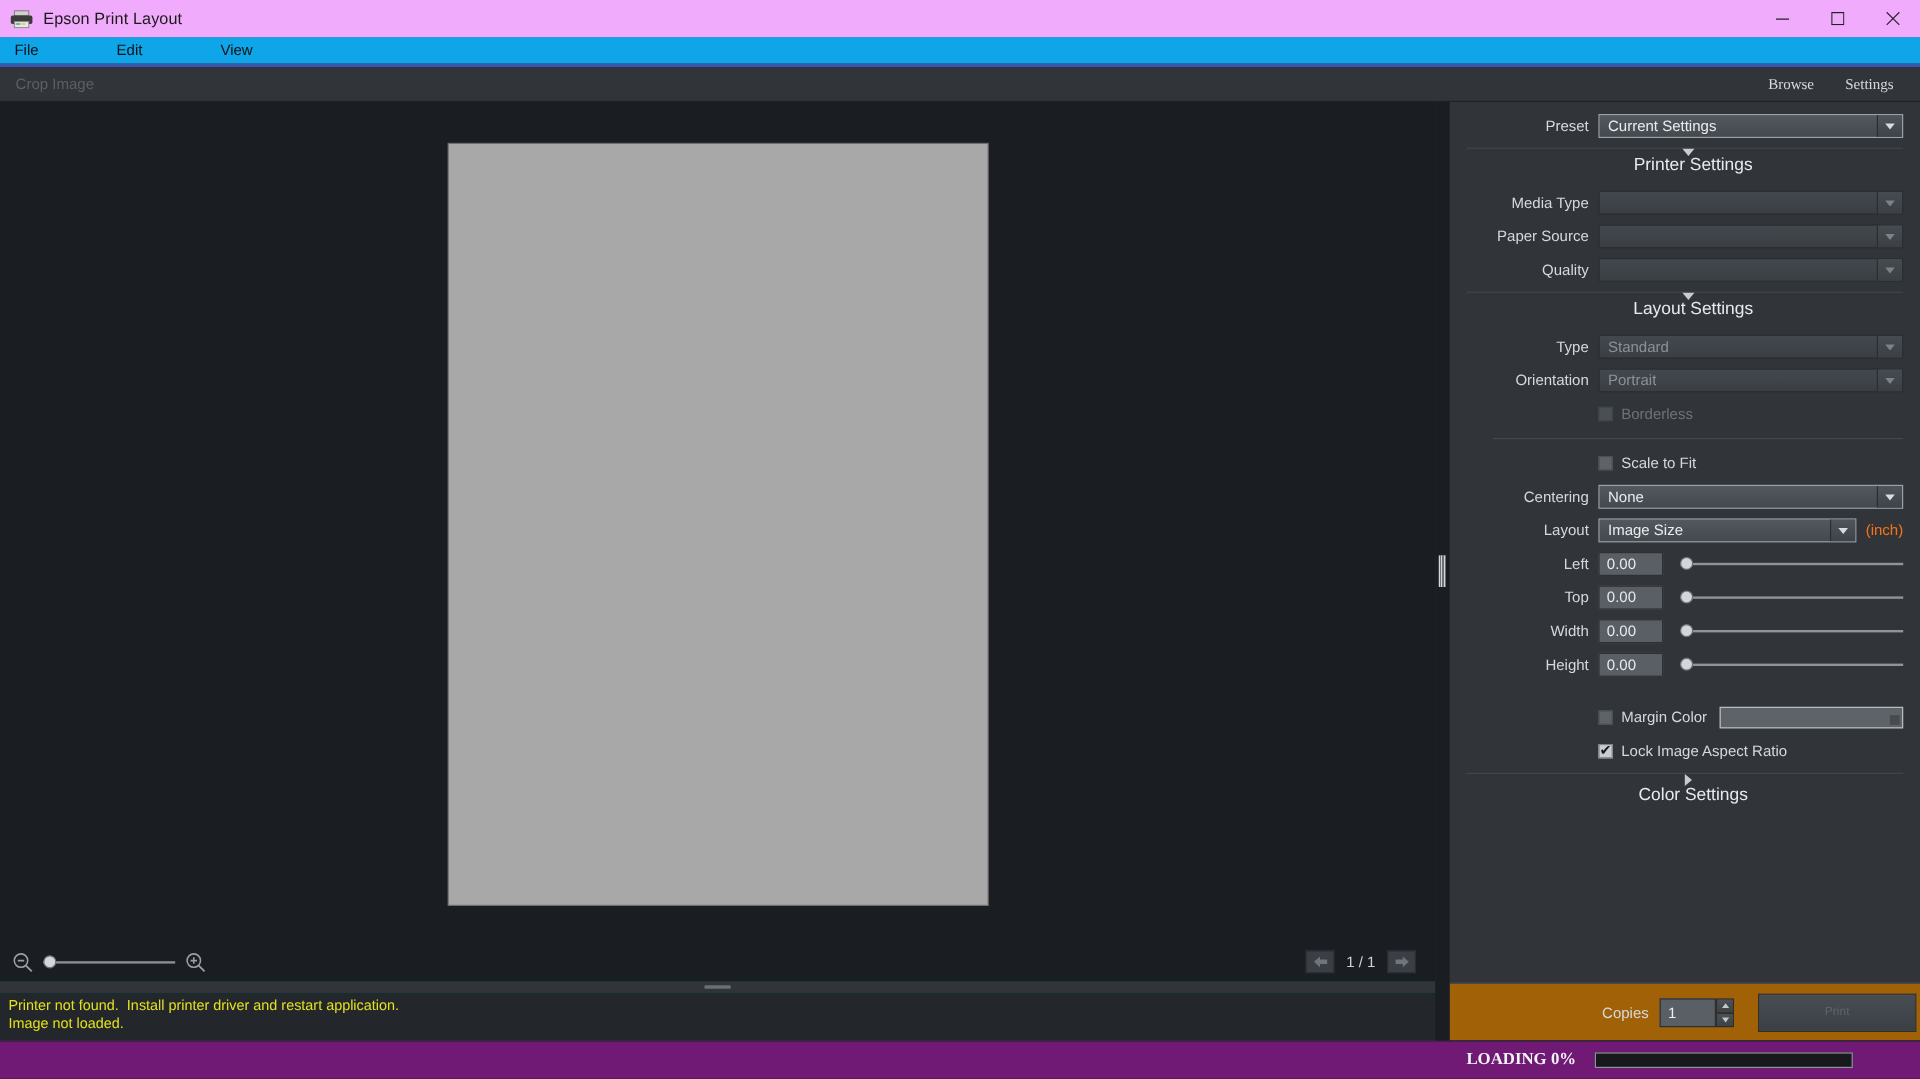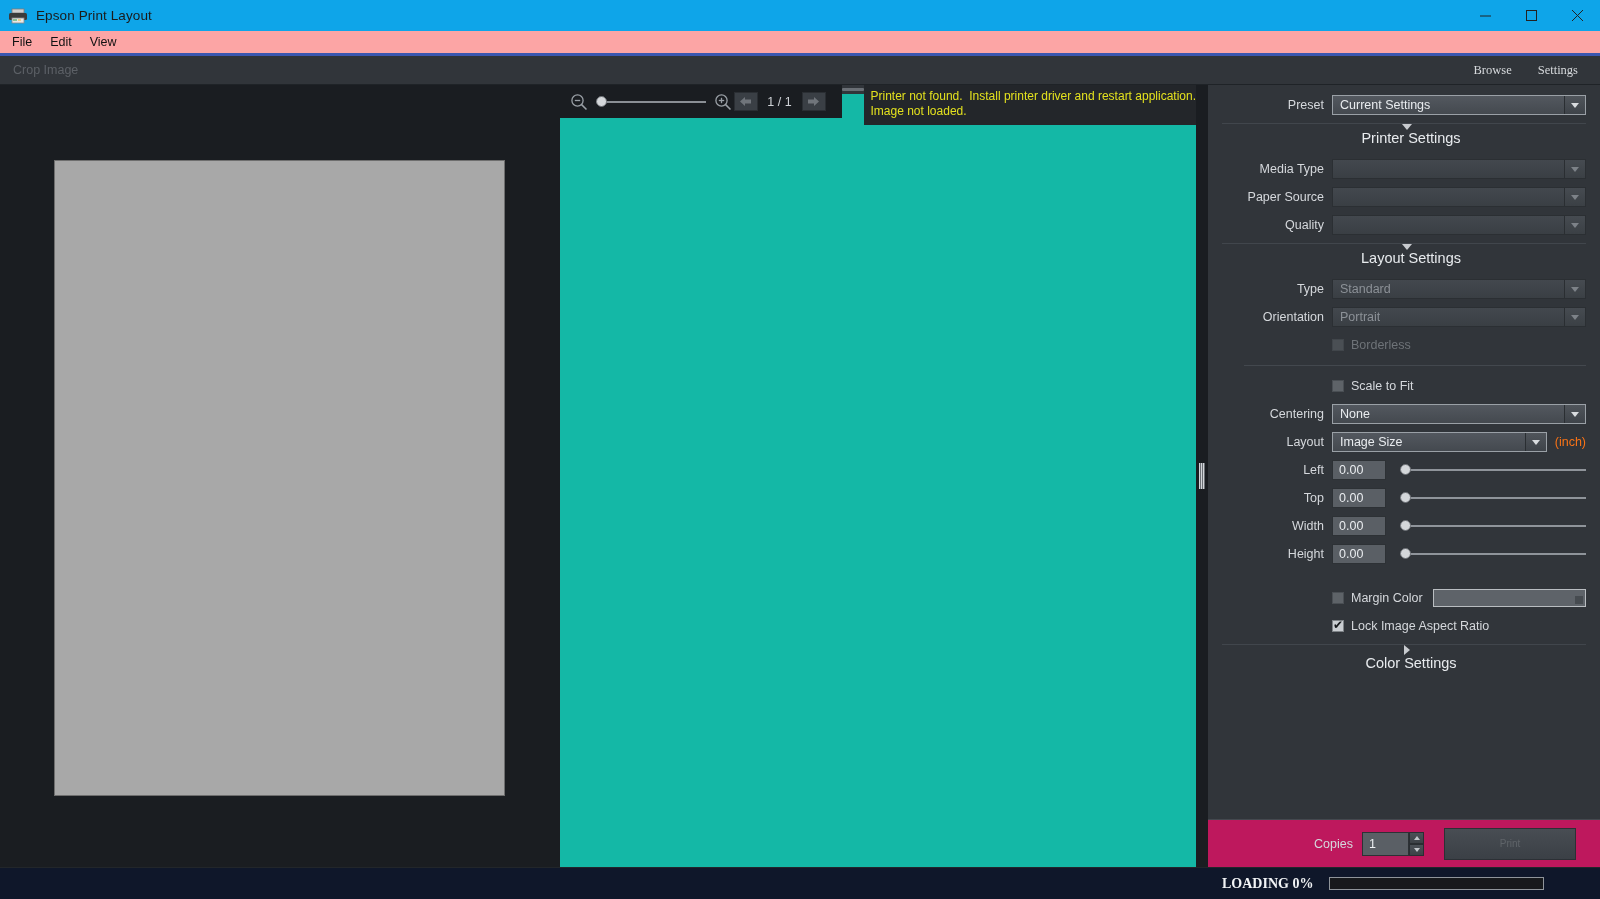--- a/index.html
+++ b/index.html
@@ -11,42 +11,42 @@
   }
   #app {
     width: 1600px; height: 899px;
     position: relative;
     display: flex; flex-direction: column;
   }
 
   
   .titlebar {
     height: 31px;
-    background: #0ea5e9;
+    background: #f0abfc;
     display: flex; align-items: center;
     flex: 0 0 auto;
     position: relative;
   }
   .title-icon { margin-left: 8px; width: 20px; height: 16px; position: relative; }
   .title-text {
     font-size: 13.5px; color: #1b1b1b;
     margin-left: 8px; letter-spacing: .1px;
   }
   .winbtns { margin-left: auto; display: flex; height: 31px; }
   .winbtn {
     width: 46px; height: 31px;
     display: flex; align-items: center; justify-content: center;
     color: #222; font-size: 13px;
   }
 
   
   .menubar {
-    height: 22px; background: #fca5a5;
-    display: flex; align-items: center;
-    padding-left: 7px; flex: 0 0 auto;
+    height: 22px; background: #0ea5e9;
+    display: flex; align-items: center;
+    padding-left: 7px; flex: 0 0 auto; gap: 47px;
   }
   .menuitem {
     font-size: 12.5px; color: #111;
     padding: 2px 9px 3px 5px;
     margin-right: 4px;
   }
 
   
   .blueline { height: 3px; background: #3a57b0; flex: 0 0 auto; }
 
@@ -66,22 +66,22 @@
   .tlink {
     font-size: 12.5px; color: #d7dadd;
     padding: 3px 8px; margin-left: 10px; font-family: Liberation Serif, serif;
   }
 
   
   .bodysplit { display: flex; flex: 1 1 auto; min-height: 0; }
 
   
   .previewcol {
-    width: 1196px; display: flex; 
-    background: #14b8a6; min-width: 0;
+    width: 1196px; display: flex; flex-direction: column;
+    background: #0f766e; min-width: 0;
   }
   .preview {
     flex: 1 1 auto; position: relative;
     background: #1a1d21;
     display: flex; align-items: center; justify-content: center;
     overflow: hidden;
   }
   .page-sheet {
     width: 449px; height: 634px;
     background: #a8a8a8;
@@ -246,24 +246,24 @@
     background: #5e6369; border: 1px solid #b9bdc1;
     position: relative;
   }
   .swatch::after {
     content: ""; position: absolute; right: 2px; bottom: 2px;
     width: 8px; height: 8px; background: #464b50;
   }
 
   
   .panel-footer {
-    height: 48px; background: #be185d;
+    height: 48px; background: #a16207;
     border-top: 1px solid #44494f;
     display: flex; align-items: center; justify-content: flex-end;
-    padding-right: 24px; flex: 0 0 auto;
+    padding-right: 3px; flex: 0 0 auto;
   }
   .copies-lbl { font-size: 12.5px; color: #d5d8dc; margin-right: 9px; }
   .spin { display: flex; height: 24px; margin-right: 20px; }
   .spin .field {
     width: 47px; background: #5a5f65; border: 1px solid #2d3135;
     font-size: 12.5px; color: #eceff1;
     display: flex; align-items: center; padding-left: 6px;
   }
   .spin .arrows { display: flex; flex-direction: column; width: 15px; }
   .spin .ar {
@@ -275,21 +275,21 @@
   .printbtn {
     width: 132px; height: 32px;
     background: linear-gradient(#484d53, #3b4046);
     border: 1px solid #2c3035;
     display: flex; align-items: center; justify-content: center;
     font-size: 10px; color: #5f6469;
   }
 
   
   .loadingbar {
-    height: 32px; background: #0f172a;
+    height: 32px; background: #701a75;
     display: flex; align-items: center;
     flex: 0 0 auto; border-top: 1px solid #22262a;
   }
   .loadtext {
     font-family: "Liberation Serif", serif;
     font-weight: bold; font-size: 14px; color: #f2f4f6;
     margin-left: 1222px;
   }
   .progress {
     width: 215px; height: 13px; margin-left: 16px;

